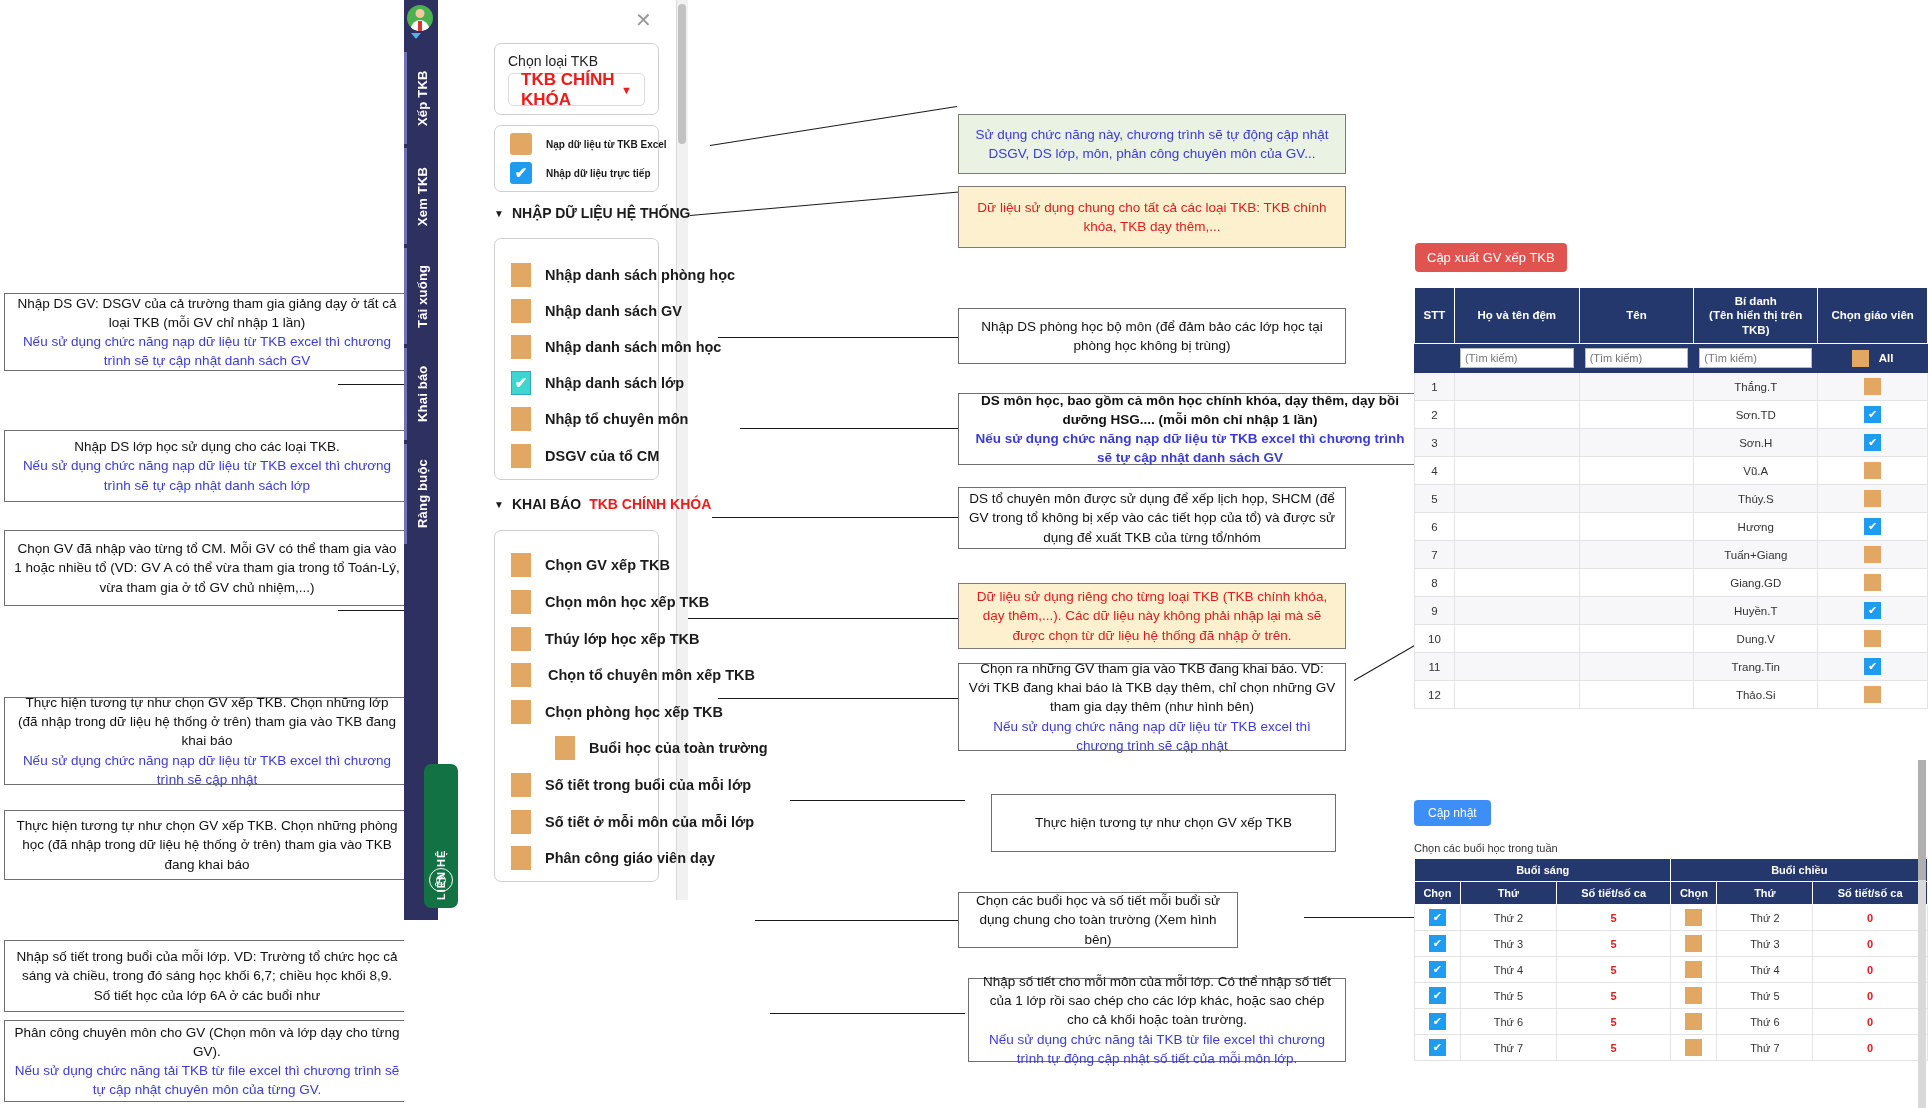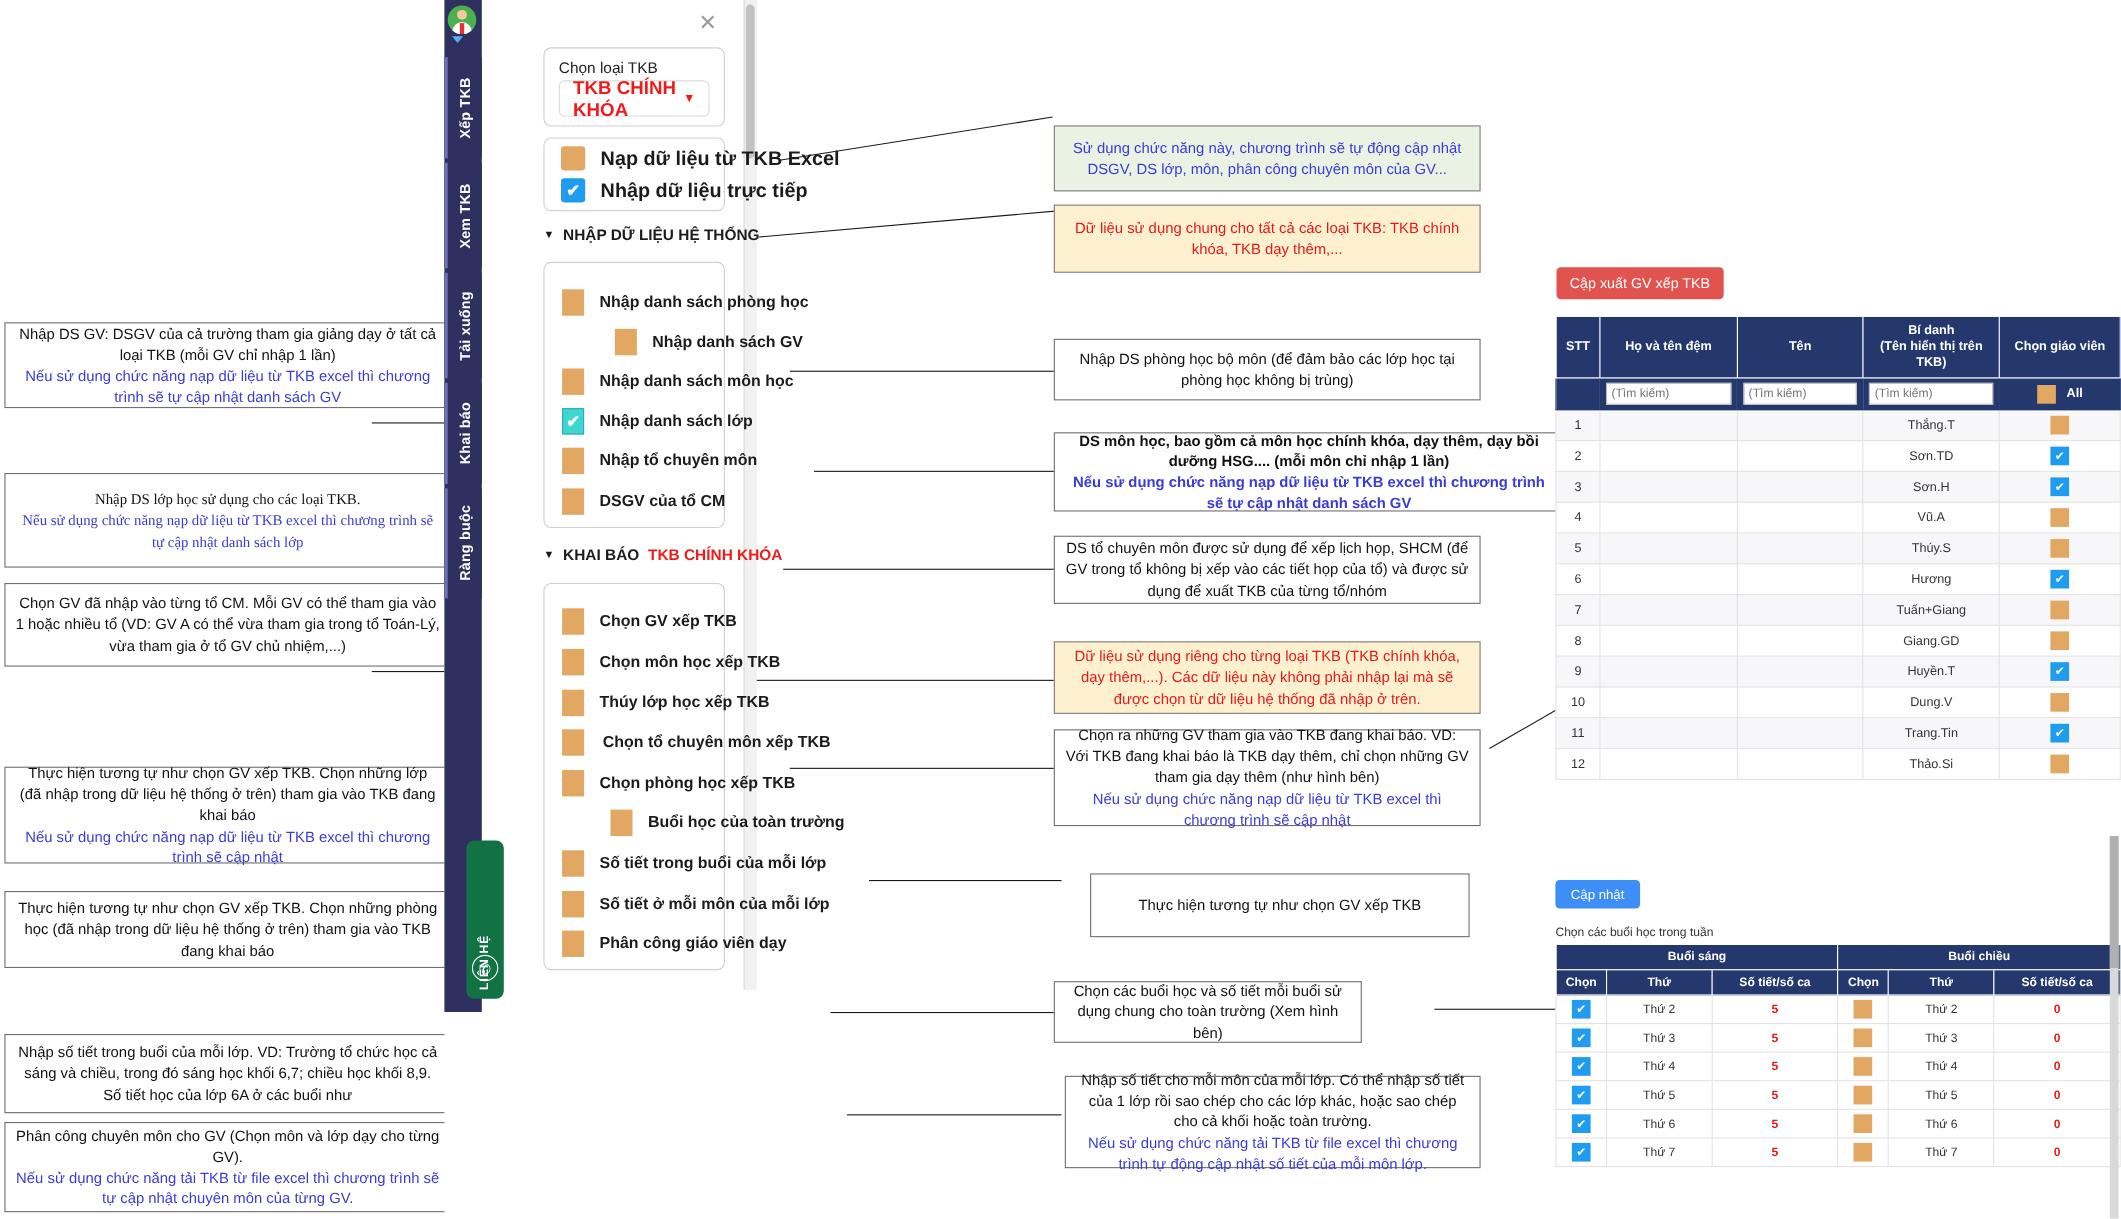--- a/index.html
+++ b/index.html
@@ -109,21 +109,21 @@
   .opt-row { position:absolute; display:flex; align-items:center; gap:14px; }
   .chk {
     width:22px; height:22px; border-radius:3px; background:#e2a763;
     flex:0 0 auto;
   }
   .chk.checked-blue { background:#1f9cf0; position:relative; }
   .chk.checked-blue::after, .chk.checked-teal::after {
     content:"✔"; position:absolute; inset:0; color:#fff; font-size:15px;
     display:flex; align-items:center; justify-content:center; font-weight:bold;
   }
-  .opt-label { font-size:18px; font-weight:bold; color:#1b1b1b; white-space:nowrap; }
+  .opt-label { font-size:10px; font-weight:bold; color:#1b1b1b; white-space:nowrap; }
 
   .section-head {
     position:absolute; font-size:14px; font-weight:bold; color:#1b1b1b;
     display:flex; align-items:center; gap:8px; white-space:nowrap;
   }
   .section-head .tri { font-size:10px; }
   .section-head .accent { color:#ef1b1b; }
 
   .list-row { position:absolute; display:flex; align-items:center; gap:14px; }
   .list-row .sq { width:20px; height:24px; background:#e2a763; flex:0 0 auto; }
@@ -235,21 +235,21 @@
   <div class="hline" style="left:770px; top:1013px; width:195px;"></div>
 
   <div class="hline" style="left:1354px; top:680px; width:110px;transform:rotate(-30deg);transform-origin:left center;"></div>
   <div class="hline" style="left:1304px; top:917px; width:125px;"></div>
 
   <div class="callout" style="left:4px; top:293px; width:406px; height:78px;">
     <span>Nhập DS GV: DSGV của cả trường tham gia giảng dạy ở tất cả loại TKB (mỗi GV chỉ nhập 1 lần)</span>
     <span class="blue">Nếu sử dụng chức năng nạp dữ liệu từ TKB excel thì chương trình sẽ tự cập nhật danh sách GV</span>
   </div>
 
-  <div class="callout" style="left:4px; top:430px; width:406px; height:86px;font-family:Liberation Serif, serif;">
+  <div class="callout" style="left:4px; top:430px; width:406px; height:72px;">
     <span>Nhập DS lớp học sử dụng cho các loại TKB.</span>
     <span class="blue">Nếu sử dụng chức năng nạp dữ liệu từ TKB excel thì chương trình sẽ tự cập nhật danh sách lớp</span>
   </div>
 
   <div class="callout" style="left:4px; top:530px; width:406px; height:76px;">
     <span>Chọn GV đã nhập vào từng tổ CM. Mỗi GV có thể tham gia vào 1 hoặc nhiều tổ (VD: GV A có thể vừa tham gia trong tổ Toán-Lý, vừa tham gia ở tổ GV chủ nhiệm,...)</span>
   </div>
 
   <div class="callout" style="left:4px; top:697px; width:406px; height:88px;">
     <span>Thực hiện tương tự như chọn GV xếp TKB. Chọn những lớp (đã nhập trong dữ liệu hệ thống ở trên) tham gia vào TKB đang khai báo</span>
@@ -370,21 +370,21 @@
   <div class="section-head" style="left:494px; top:205px;">
     <span class="tri">▼</span>
     <span>NHẬP DỮ LIỆU HỆ THỐNG</span>
   </div>
 
   <div class="panel-card" style="left:494px; top:238px; width:165px; height:242px;"></div>
   <div class="list-row" style="left:511px; top:263px;">
     <span class="sq"></span>
     <span class="txt">Nhập danh sách phòng học</span>
   </div>
-  <div class="list-row" style="left:511px; top:299px;margin-left:48px;">
+  <div class="list-row" style="left:511px; top:299px;">
     <span class="sq"></span>
     <span class="txt">Nhập danh sách GV</span>
   </div>
   <div class="list-row" style="left:511px; top:335px;">
     <span class="sq"></span>
     <span class="txt">Nhập danh sách môn học</span>
   </div>
   <div class="list-row" style="left:511px; top:371px;">
     <span class="sq teal"></span>
     <span class="txt">Nhập danh sách lớp</span>

